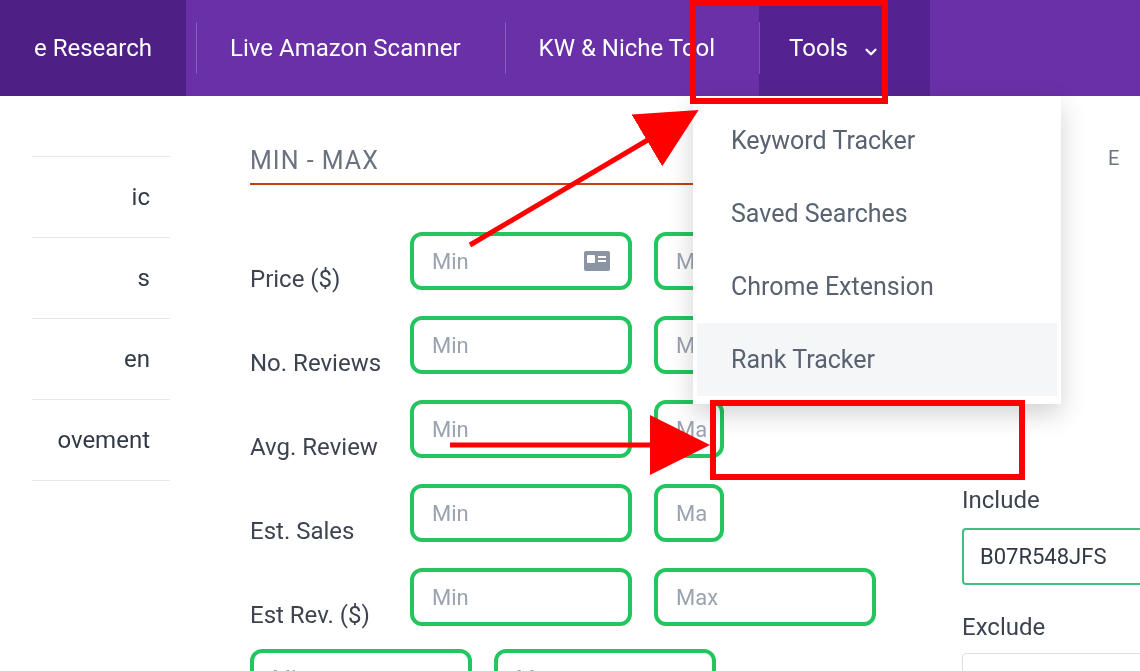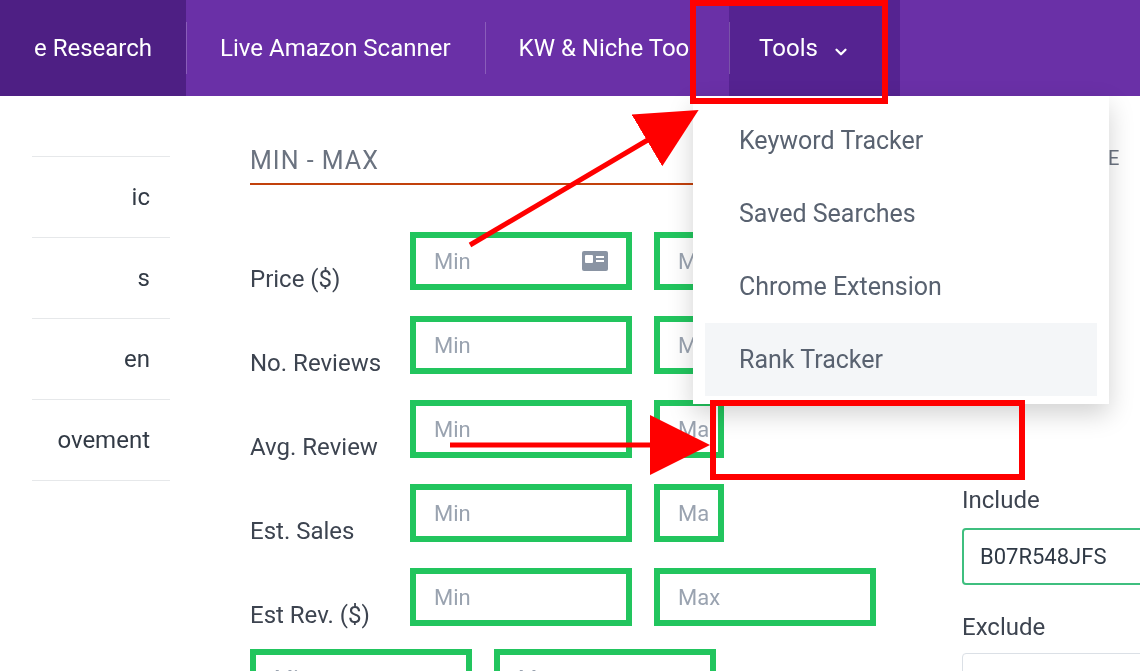--- a/index.html
+++ b/index.html
@@ -6,20 +6,21 @@
   html, body { width: 1140px; height: 671px; overflow: hidden; font-family: -apple-system, BlinkMacSystemFont, "Segoe UI", Roboto, "Helvetica Neue", Arial, sans-serif; background: #fff; }
 
   
   .nav {
     display: flex;
     align-items: stretch;
     background: #6a30a7;
     height: 96px;
     color: #fff;
     font-size: 24px;
+    gap: 10px;
   }
   .nav-item {
     display: flex;
     align-items: center;
     padding: 0 34px;
     white-space: nowrap;
     position: relative;
     cursor: pointer;
   }
   .nav-item.active {
@@ -94,46 +95,46 @@
   }
   .row-label {
     width: 160px;
     color: #3d4450;
     font-size: 24px;
     margin-top: 36px;
   }
   .input {
     width: 222px;
     height: 58px;
-    border: 6px solid #22c55e;
-    border-radius: 0;
+    border: 4px solid #22c55e;
+    border-radius: 12px;
     padding: 0 18px;
     font-size: 22px;
     color: #9aa3b0;
     display: flex;
     align-items: center;
     justify-content: space-between;
     background: #fff;
   }
   .input + .input { margin-left: 22px; }
   .input .ph { color:#9aa3b0; }
   .badge-icon {
     width: 26px; height: 20px;
   }
 
   
   .dropdown {
     position: absolute;
     left: 693px;
     top: 0px;
-    width: 416px;
+    width: 368px;
     background: #fff;
     box-shadow: 0 10px 24px rgba(0,0,0,0.18);
     z-index: 50;
-    padding: 8px 12px;
+    padding: 8px 4px;
   }
   .dropdown-item {
     font-size: 25px;
     color: #596270;
     padding: 22px 34px;
     cursor: pointer;
   }
   .dropdown-item.hover {
     background: #f4f6f8;
   }

